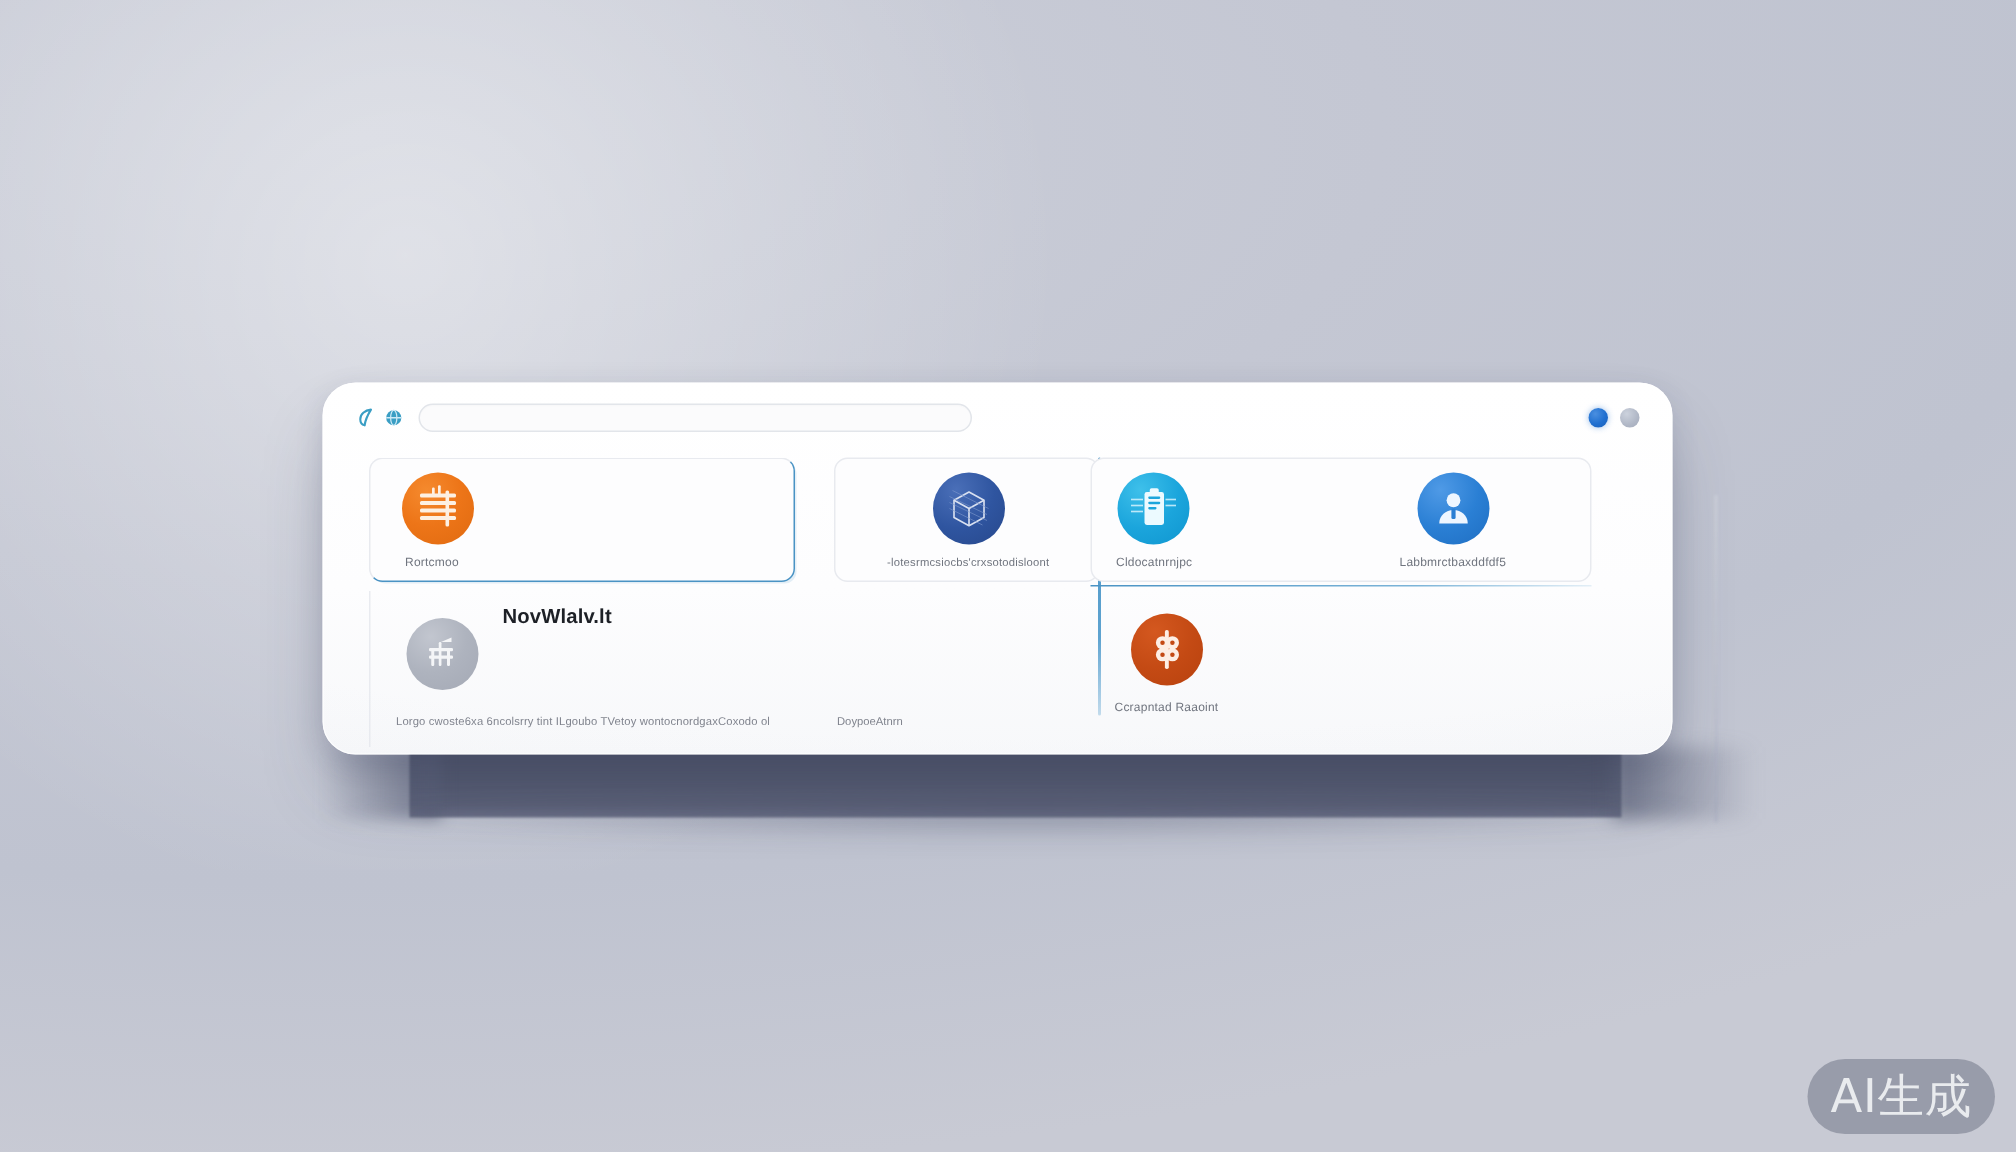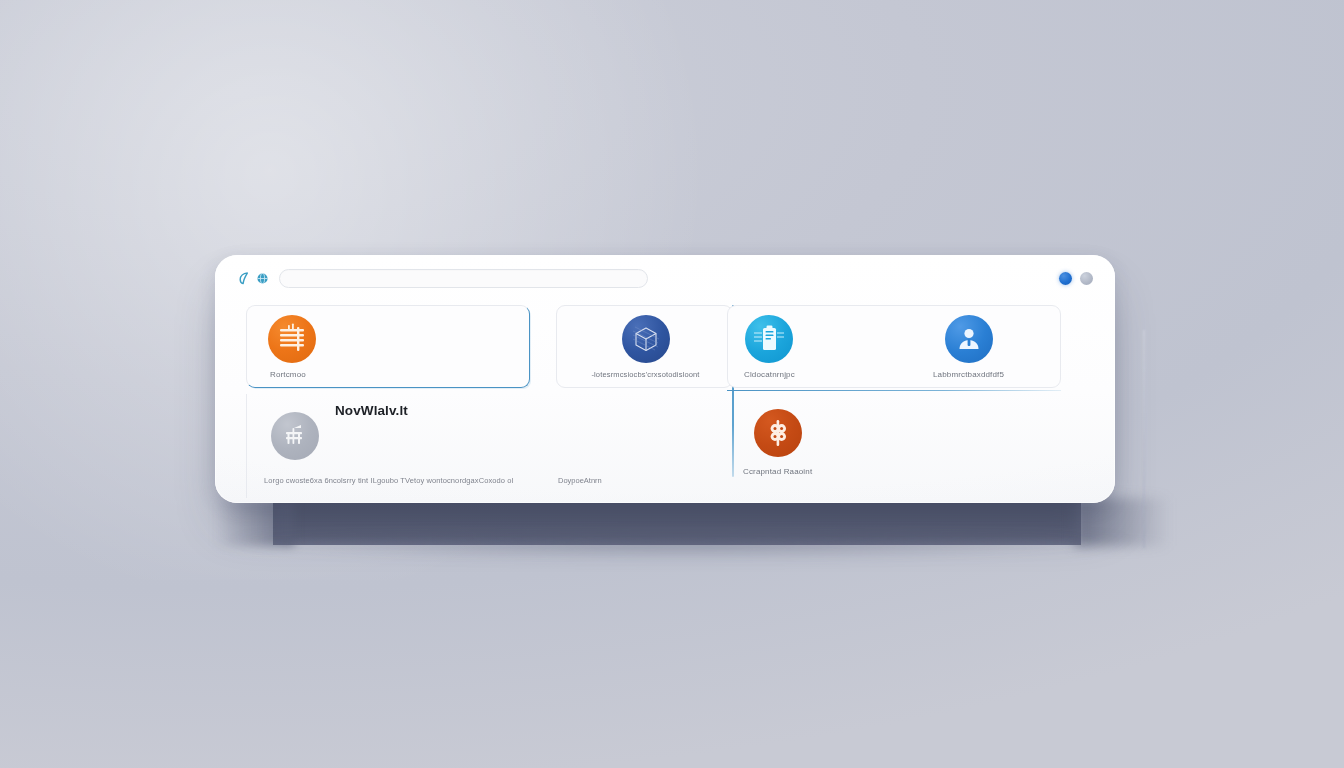--- a/index.html
+++ b/index.html
@@ -462,14 +462,15 @@
           </span>
           <span class="tile-label">Ccrapntad Raaoint</span>
         </div>
       </div>
 
     </div>
 
     <div id="veil"></div>
   </div>
 
+  <div id="watermark">AI生成</div>
 
 </div>
 
 </body></html>

